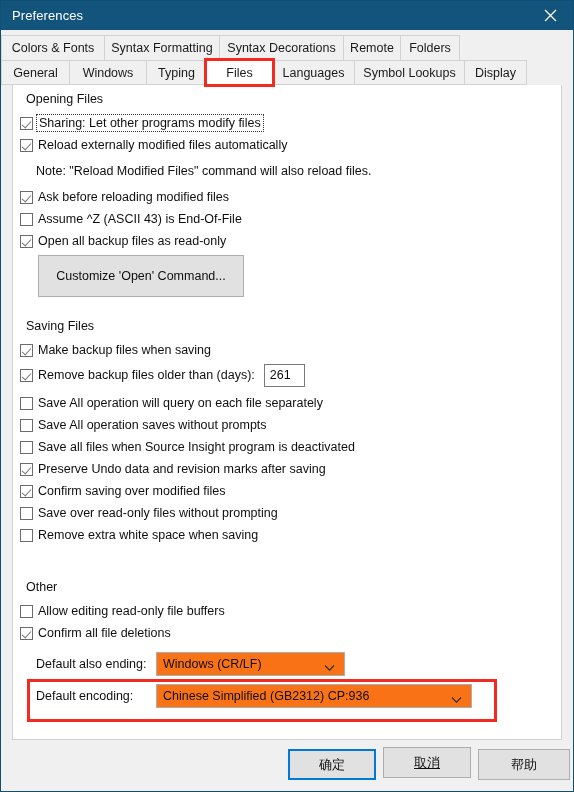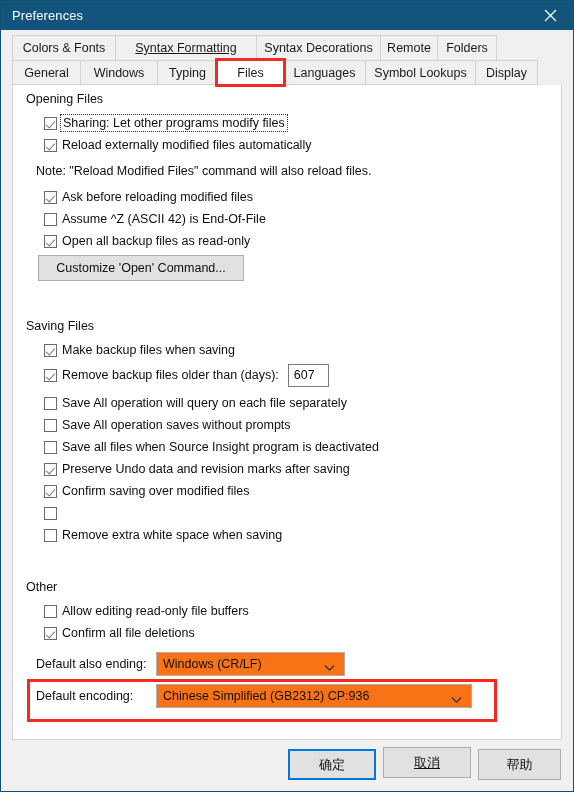--- a/index.html
+++ b/index.html
@@ -55,21 +55,20 @@
 
   
   #tabstrip {
     flex: 0 0 auto;
     background: #f0f0f0;
     padding: 5px 0 0 0;
     position: relative;
   }
   .tabrow {
     display: flex;
-    padding-left: 11px;
     height: 25px;
   }
   .tab {
     box-sizing: border-box;
     height: 25px;
     background: #f0f0f0;
     border: 1px solid #d2d2d2;
     border-bottom: none;
     margin-right: -1px;
     display: flex;
@@ -130,22 +129,21 @@
     width: 100%;
     max-width: 100%;
   }
   .group-rule-wrap { flex: 0 0 auto; }
 
   
   .cbrow {
     display: flex;
     align-items: center;
     height: 22px;
-    padding-left: 15px;
-    margin-left: 16px;
+    padding-left: 7px;
   }
   .cb {
     box-sizing: border-box;
     width: 13px; height: 13px;
     border: 1px solid #6b6b6b;
     background: #ffffff;
     flex: 0 0 auto;
     margin-right: 5px;
     position: relative;
   }
@@ -276,21 +274,21 @@
         <line x1="12" y1="1" x2="1" y2="12" stroke="#ffffff" stroke-width="1.3"></line>
       </svg>
     </div>
   </div>
 
   <div id="tabstrip">
     <div class="tabrow row1" id="tabrow1">
         <div class="tab" style="width: 104px;">
           <span>Colors &amp; Fonts</span>
         </div>
-        <div class="tab" style="width: 142px; text-decoration: underline;">
+        <div class="tab" style="width: 116px;">
           <span>Syntax Formatting</span>
         </div>
         <div class="tab" style="width: 125px;">
           <span>Syntax Decorations</span>
         </div>
         <div class="tab" style="width: 58px;">
           <span>Remote</span>
         </div>
         <div class="tab" style="width: 60px;">
           <span>Folders</span>
@@ -337,47 +335,47 @@
         <span class="cb checked"></span>
         <span class="cblabel">Reload externally modified files automatically</span>
       </div>
       <div class="notetext" style="margin-top:4px">Note: "Reload Modified Files" command will also reload files.</div>
       <div class="cbrow" style="margin-top:4px">
         <span class="cb checked"></span>
         <span class="cblabel">Ask before reloading modified files</span>
       </div>
       <div class="cbrow">
         <span class="cb"></span>
-        <span class="cblabel">Assume ^Z (ASCII 42) is End-Of-File</span>
+        <span class="cblabel">Assume ^Z (ASCII 43) is End-Of-File</span>
       </div>
       <div class="cbrow">
         <span class="cb checked"></span>
         <span class="cblabel">Open all backup files as read-only</span>
       </div>
 
-      <div class="pbutton" style="position:absolute; left:25px; top:163px; width:206px; height:26px;">
+      <div class="pbutton" style="position:absolute; left:25px; top:163px; width:206px; height:42px;">
         <span>Customize 'Open' Command...</span>
       </div>
     </div>
 
     <div class="group" style="top:234px;">
       <div class="group-header">
         <span class="group-title">Saving Files</span>
         <span class="group-rule-wrap" style="width:300px"><span class="group-rule"></span></span>
       </div>
 
       <div class="cbrow" style="margin-top:6px">
         <span class="cb checked"></span>
         <span class="cblabel">Make backup files when saving</span>
       </div>
       <div class="cbrow" style="height:28px">
         <span class="cb checked"></span>
         <span class="cblabel">Remove backup files older than (days):</span>
         <span class="tinput" style="width:41px;height:23px;margin-left:9px;">
-          <span>607</span>
+          <span>261</span>
         </span>
       </div>
 
       <div class="cbrow" style="margin-top:3px">
         <span class="cb"></span>
         <span class="cblabel">Save All operation will query on each file separately</span>
       </div>
       <div class="cbrow">
         <span class="cb"></span>
         <span class="cblabel">Save All operation saves without prompts</span>
@@ -389,20 +387,21 @@
       <div class="cbrow">
         <span class="cb checked"></span>
         <span class="cblabel">Preserve Undo data and revision marks after saving</span>
       </div>
       <div class="cbrow">
         <span class="cb checked"></span>
         <span class="cblabel">Confirm saving over modified files</span>
       </div>
       <div class="cbrow">
         <span class="cb"></span>
+        <span class="cblabel">Save over read-only files without prompting</span>
       </div>
       <div class="cbrow">
         <span class="cb"></span>
         <span class="cblabel">Remove extra white space when saving</span>
       </div>
     </div>
 
     <div class="group" style="top:495px;">
       <div class="group-header">
         <span class="group-title">Other</span>
@@ -447,18 +446,18 @@
 
   </div>
 
   <div id="footer">
     <div class="footbtn default" style="left:287px; top:9px; width:88px;">
       <span>确定</span>
     </div>
     <div class="footbtn" style="left:382px; top:7px; width:88px;text-decoration:underline;">
       <span>取消</span>
     </div>
-    <div class="footbtn" style="left:477px; top:9px; width:83px;">
+    <div class="footbtn" style="left:477px; top:9px; width:92px;">
       <span>帮助</span>
     </div>
   </div>
 
 </div>
 
 </body></html>

